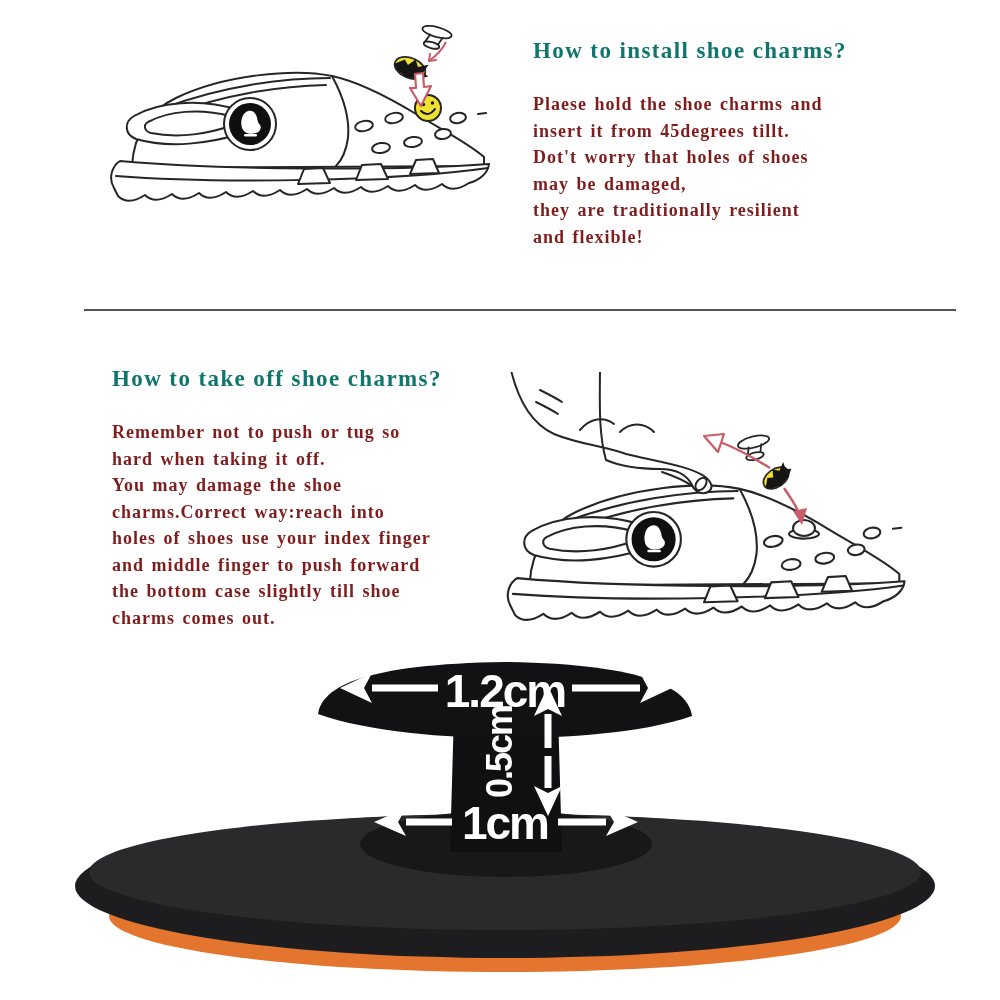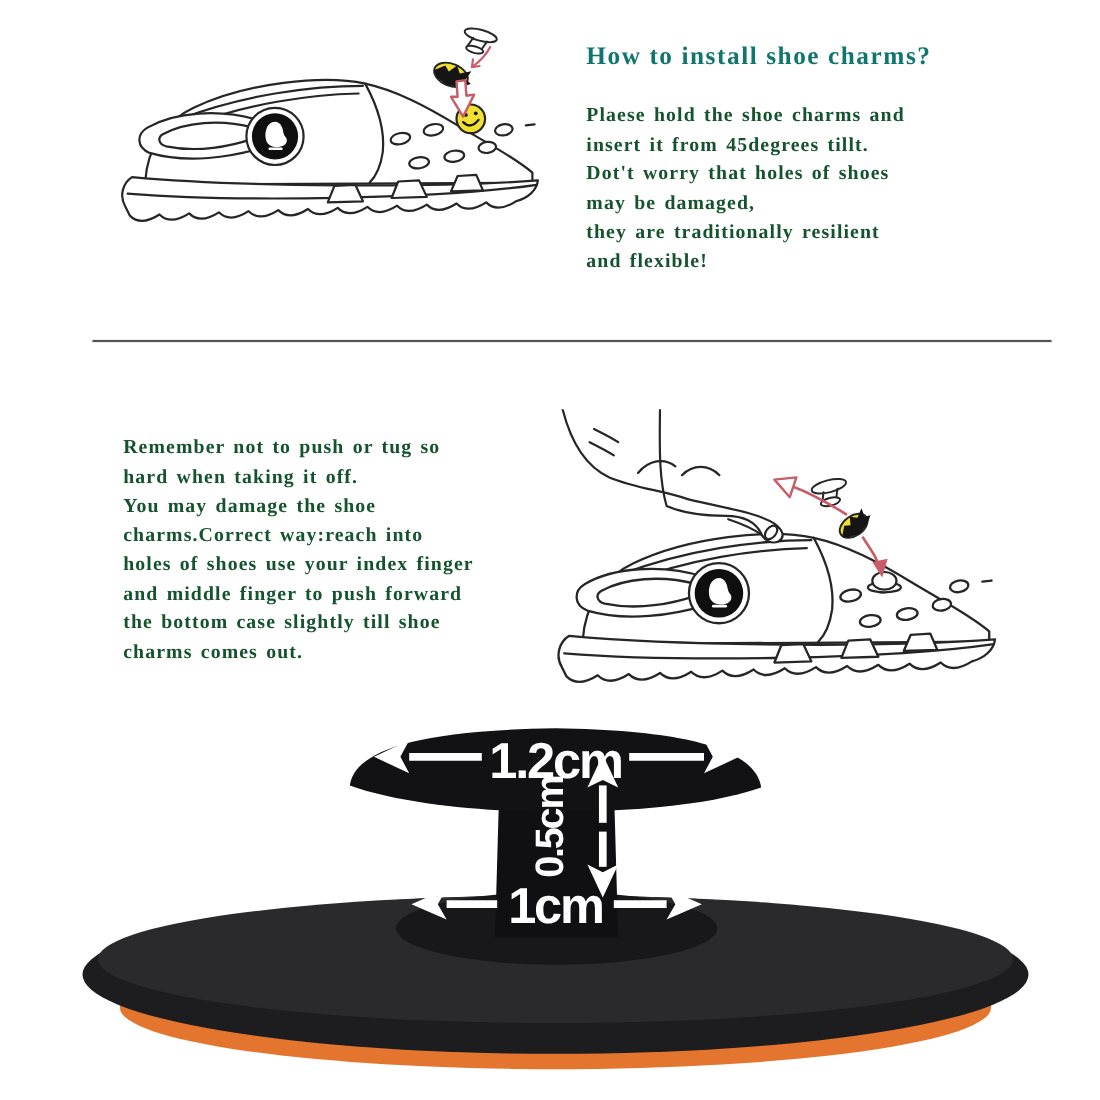--- a/index.html
+++ b/index.html
@@ -1,21 +1,21 @@
 <!DOCTYPE html>
 <html><head>
 <meta charset="utf-8">
 <style>
   html,body{margin:0;padding:0;background:#fff;}
   .page{position:relative;width:1000px;height:1000px;background:#fff;overflow:hidden;
         font-family:"Liberation Serif",serif;color:#161616;}
   .abs{position:absolute;}
   .text-block h2{margin:0;font-size:23px;font-weight:bold;letter-spacing:1.4px;color:#0f766e;}
   .text-block p{margin:27px 0 0 0;font-size:18px;font-weight:bold;line-height:26.5px;
-                letter-spacing:1px;word-spacing:2px;white-space:pre-line;color:#14532d;}
+                letter-spacing:1px;word-spacing:2px;white-space:pre-line;color:#7f1d1d;}
   .install-text{left:533px;top:38px;width:375px;}
   .takeoff-text{left:112px;top:366px;width:395px;}
   .divider{left:84px;top:309px;width:872px;height:2px;background:#545454;}
   .illu{display:block;}
   #install-illu{left:98px;top:18px;}
   #takeoff-illu{left:452px;top:372px;}
   #photo{left:0;top:652px;}
   .dim-label{font-family:"Liberation Sans",sans-serif;font-weight:bold;fill:#ffffff;letter-spacing:-2px;}
   .dim-line{stroke:#ffffff;stroke-width:7;}
   .dim-head{fill:#ffffff;}
@@ -103,20 +103,21 @@
 insert it from 45degrees tillt.
 Dot't worry that holes of shoes
 may be damaged,
 they are traditionally resilient
 and flexible!</p>
   </div>
 
   <div class="abs divider"></div>
 
   <div class="abs text-block takeoff-text">
+    <h2>How to take off shoe charms?</h2>
     <p>Remember not to push or tug so
 hard when taking it off.
 You may damage the shoe
 charms.Correct way:reach into
 holes of shoes use your index finger
 and middle finger to push forward
 the bottom case slightly till shoe
 charms comes out.</p>
   </div>
 

